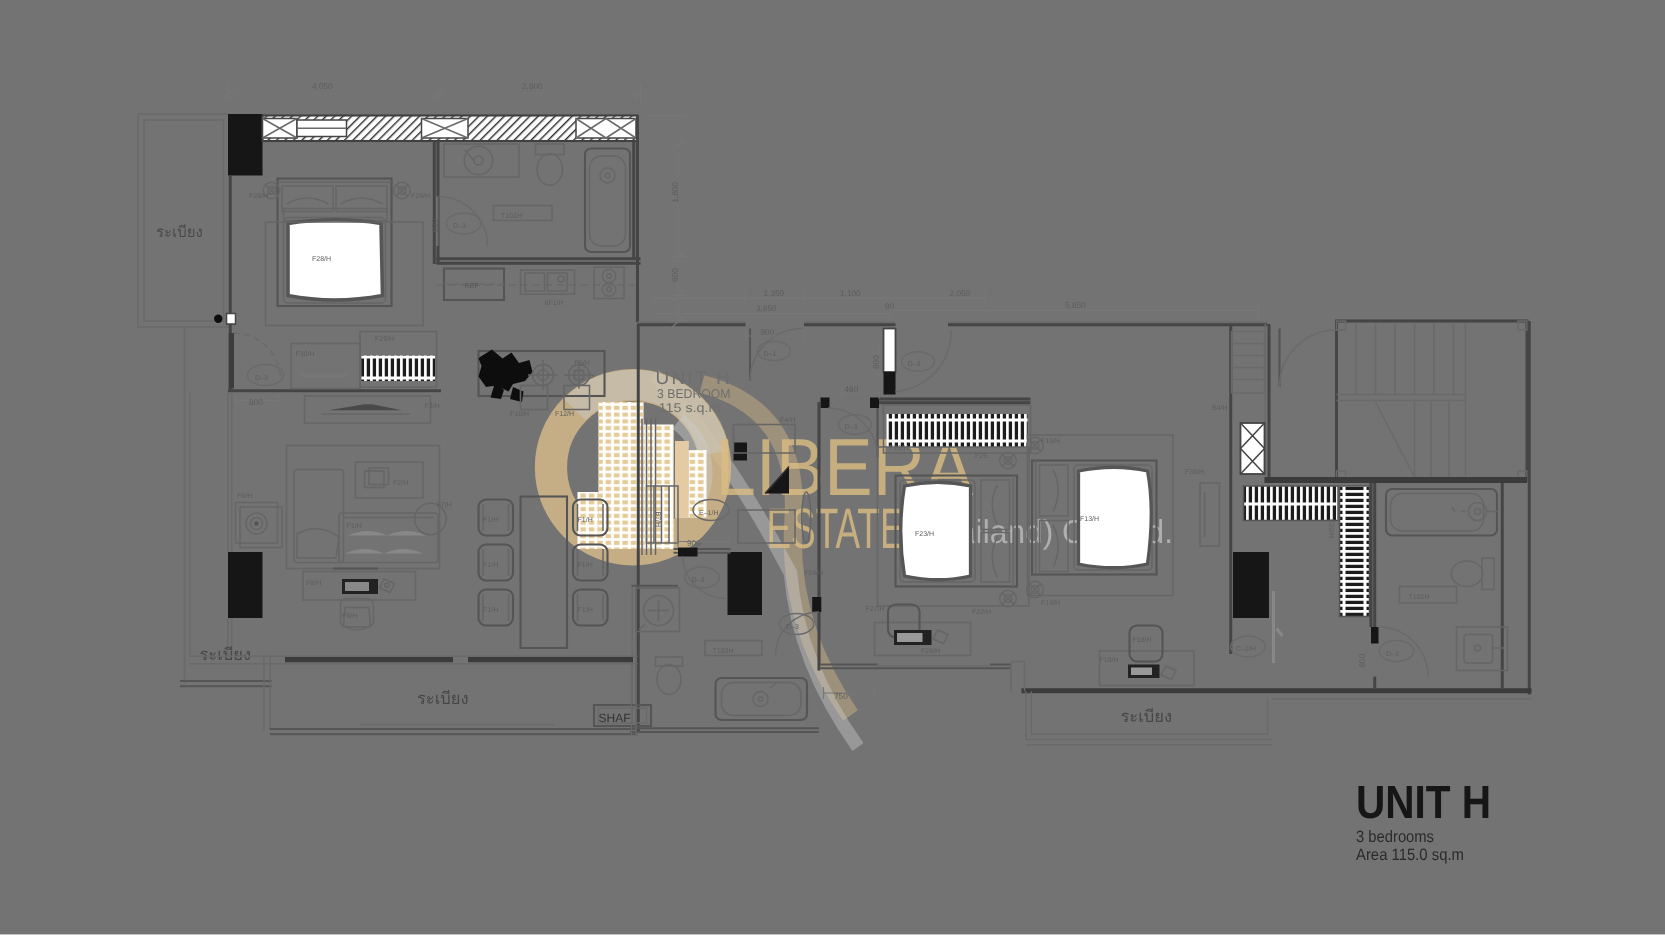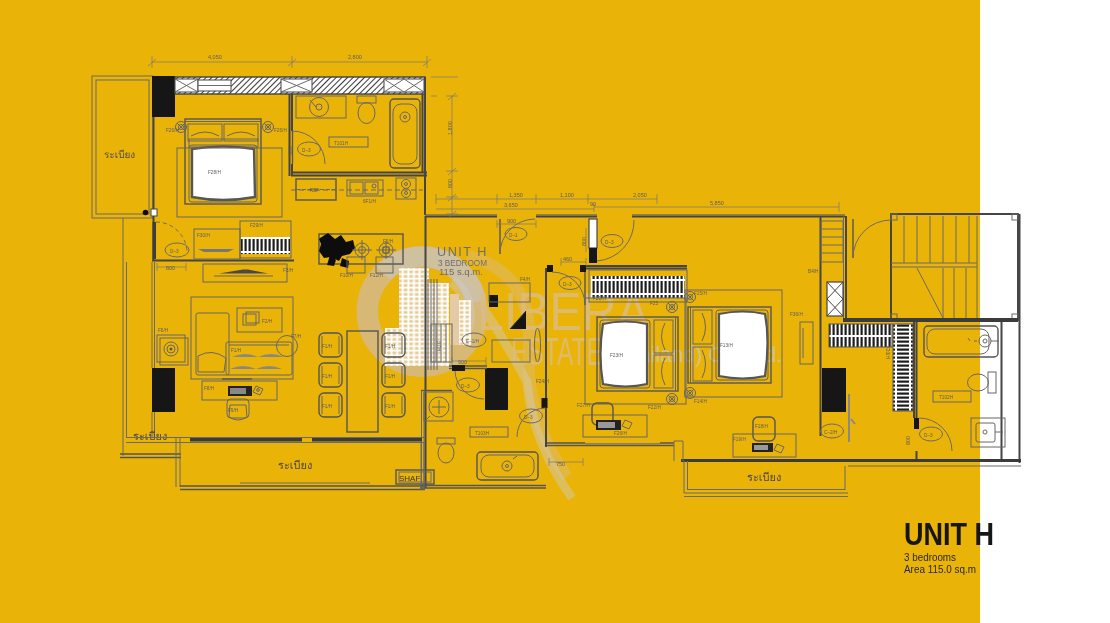--- a/index.html
+++ b/index.html
@@ -1,16 +1,16 @@
 <!DOCTYPE html>
 <html><head>
 <meta charset="utf-8">
 <style>
 html,body{margin:0;padding:0;background:#fff;}
-#plan{position:relative;width:980px;height:623px;background:#eab308;font-family:"Liberation Sans",sans-serif;}
+#plan{position:relative;width:1110px;height:623px;background:#737373;font-family:"Liberation Sans",sans-serif;}
 svg{position:absolute;left:0;top:0;}
 .w{stroke:#454545;stroke-width:2;fill:none;}
 .t{stroke:#6a6a6a;stroke-width:1;fill:none;}
 .f{stroke:#666;stroke-width:1;fill:none;}
 .fw{stroke:#555;stroke-width:1.4;fill:none;}
 .blk{fill:#161616;stroke:none;}
 .lbl{fill:#5d5d5d;font-size:4.7px;font-family:"Liberation Sans",sans-serif;}
 .dim{fill:#5a5a5a;font-size:5.5px;font-family:"Liberation Sans",sans-serif;}
 </style>
 </head>

